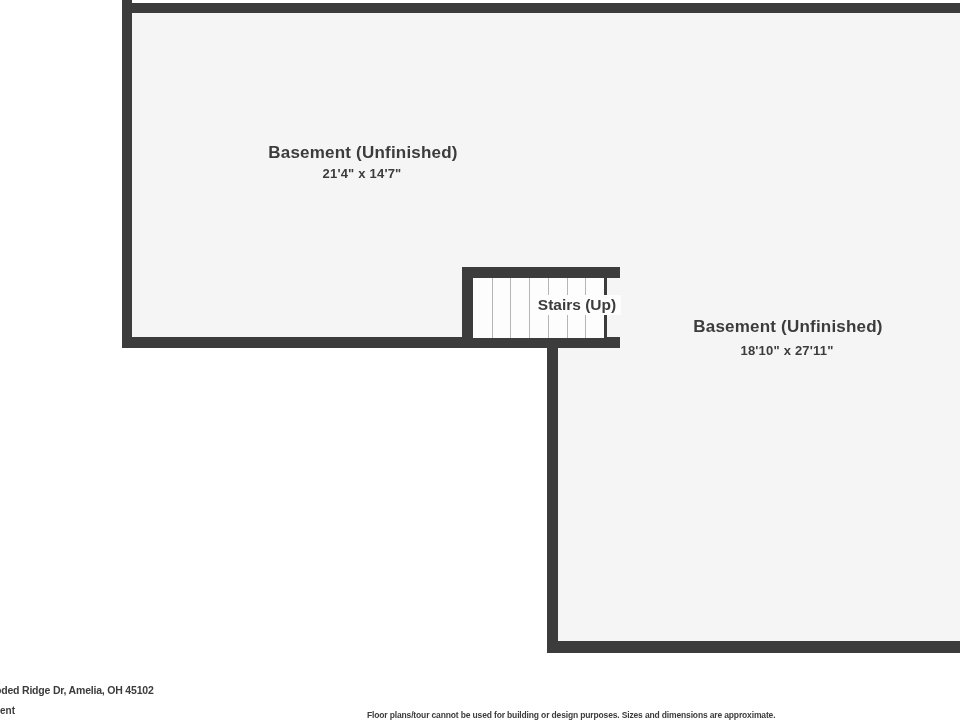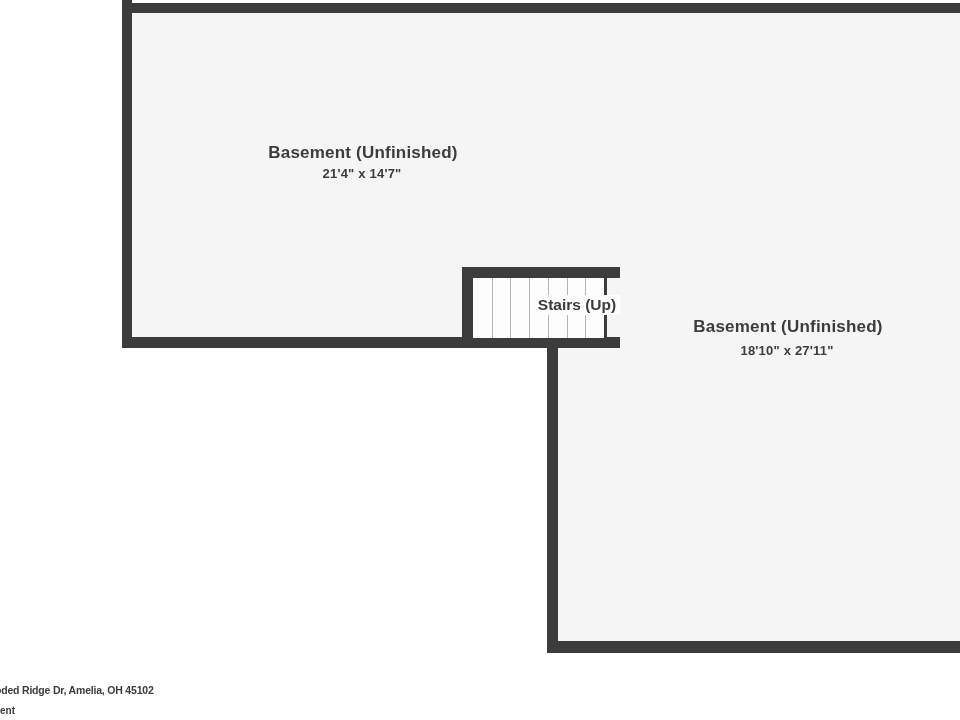--- a/index.html
+++ b/index.html
@@ -72,14 +72,15 @@
   <div class="abs wall" style="left:604px; top:278px; width:3px; height:60px;"></div>
   <div class="abs plan-label stairs-label" style="left:538px; top:305px;margin-left:39px;">Stairs (Up)</div>
 
   <div class="abs plan-label room-name" style="left:363px; top:153px;">Basement (Unfinished)</div>
   <div class="abs plan-label room-dims" style="left:362px; top:173px;">21'4" x 14'7"</div>
   <div class="abs plan-label room-name" style="left:788px; top:327px;">Basement (Unfinished)</div>
   <div class="abs plan-label room-dims" style="left:787px; top:350px;">18'10" x 27'11"</div>
 
   <div class="abs footer-text address" style="left:-5px; top:683px;">oded Ridge Dr, Amelia, OH 45102</div>
   <div class="abs footer-text floor-name" style="left:0px; top:704px;">ent</div>
+  <div class="abs footer-text disclaimer" style="left:367px; top:710px;">Floor plans/tour cannot be used for building or design purposes. Sizes and dimensions are approximate.</div>
 
 </div>
 
 </body></html>

